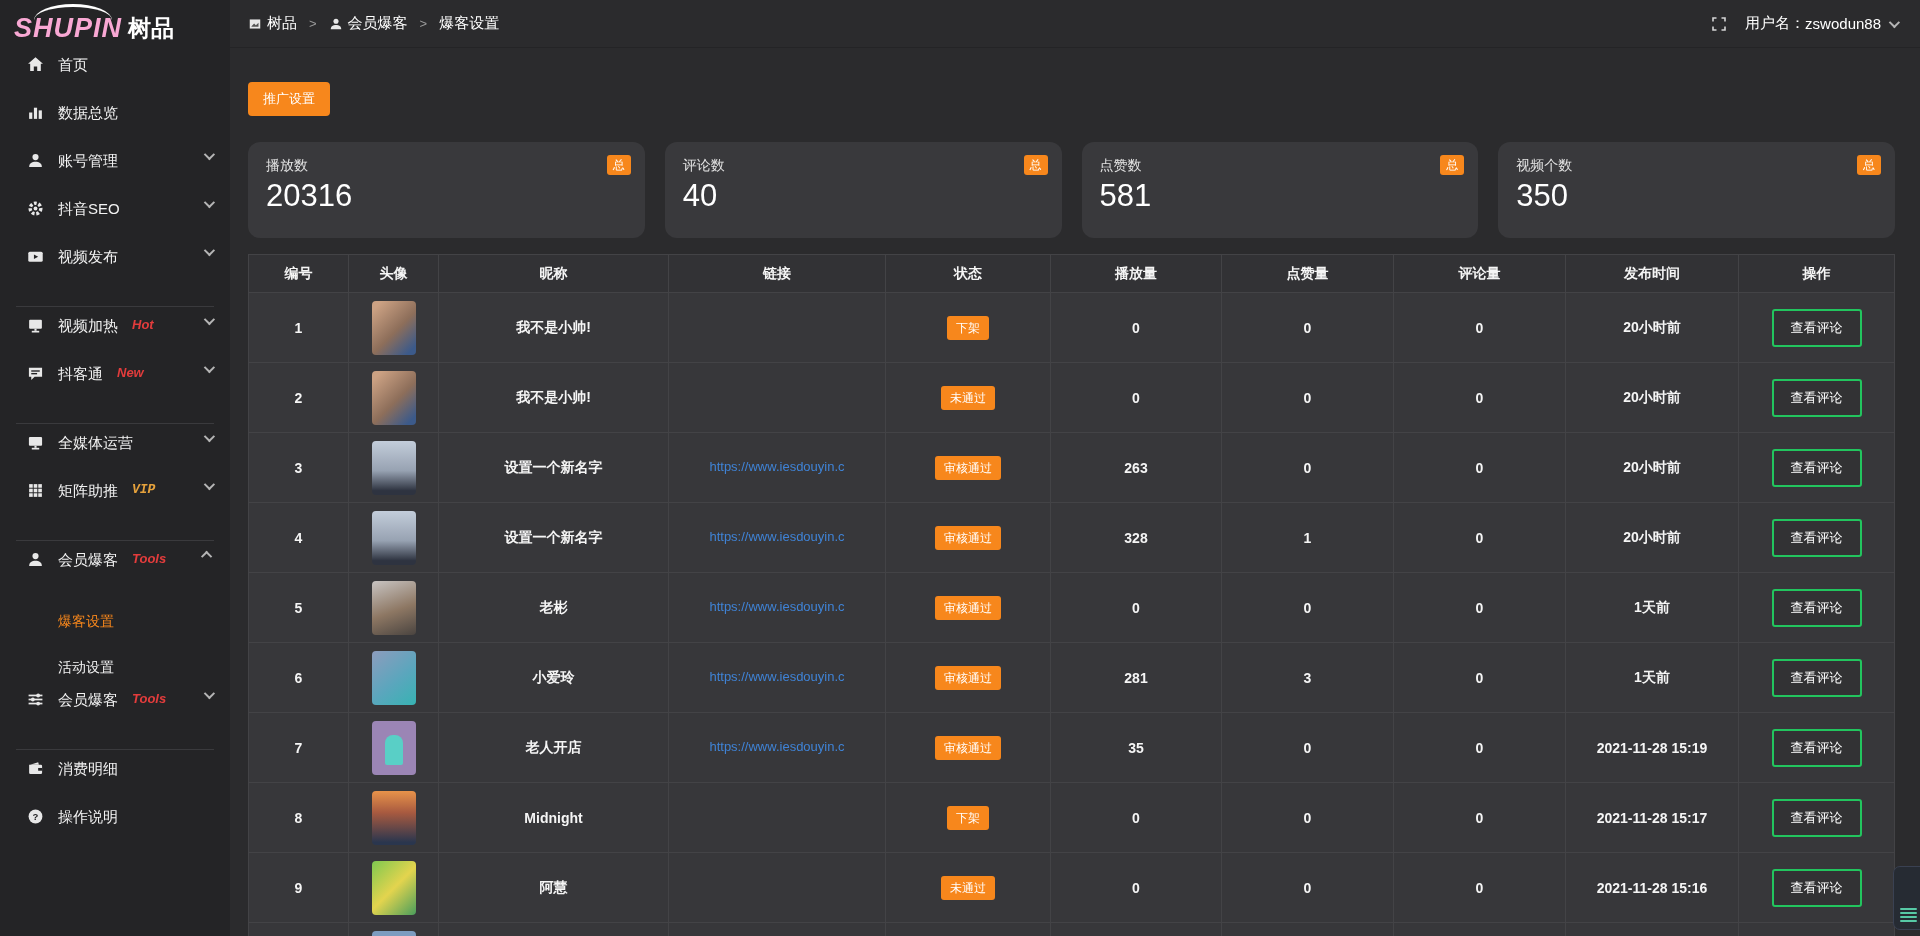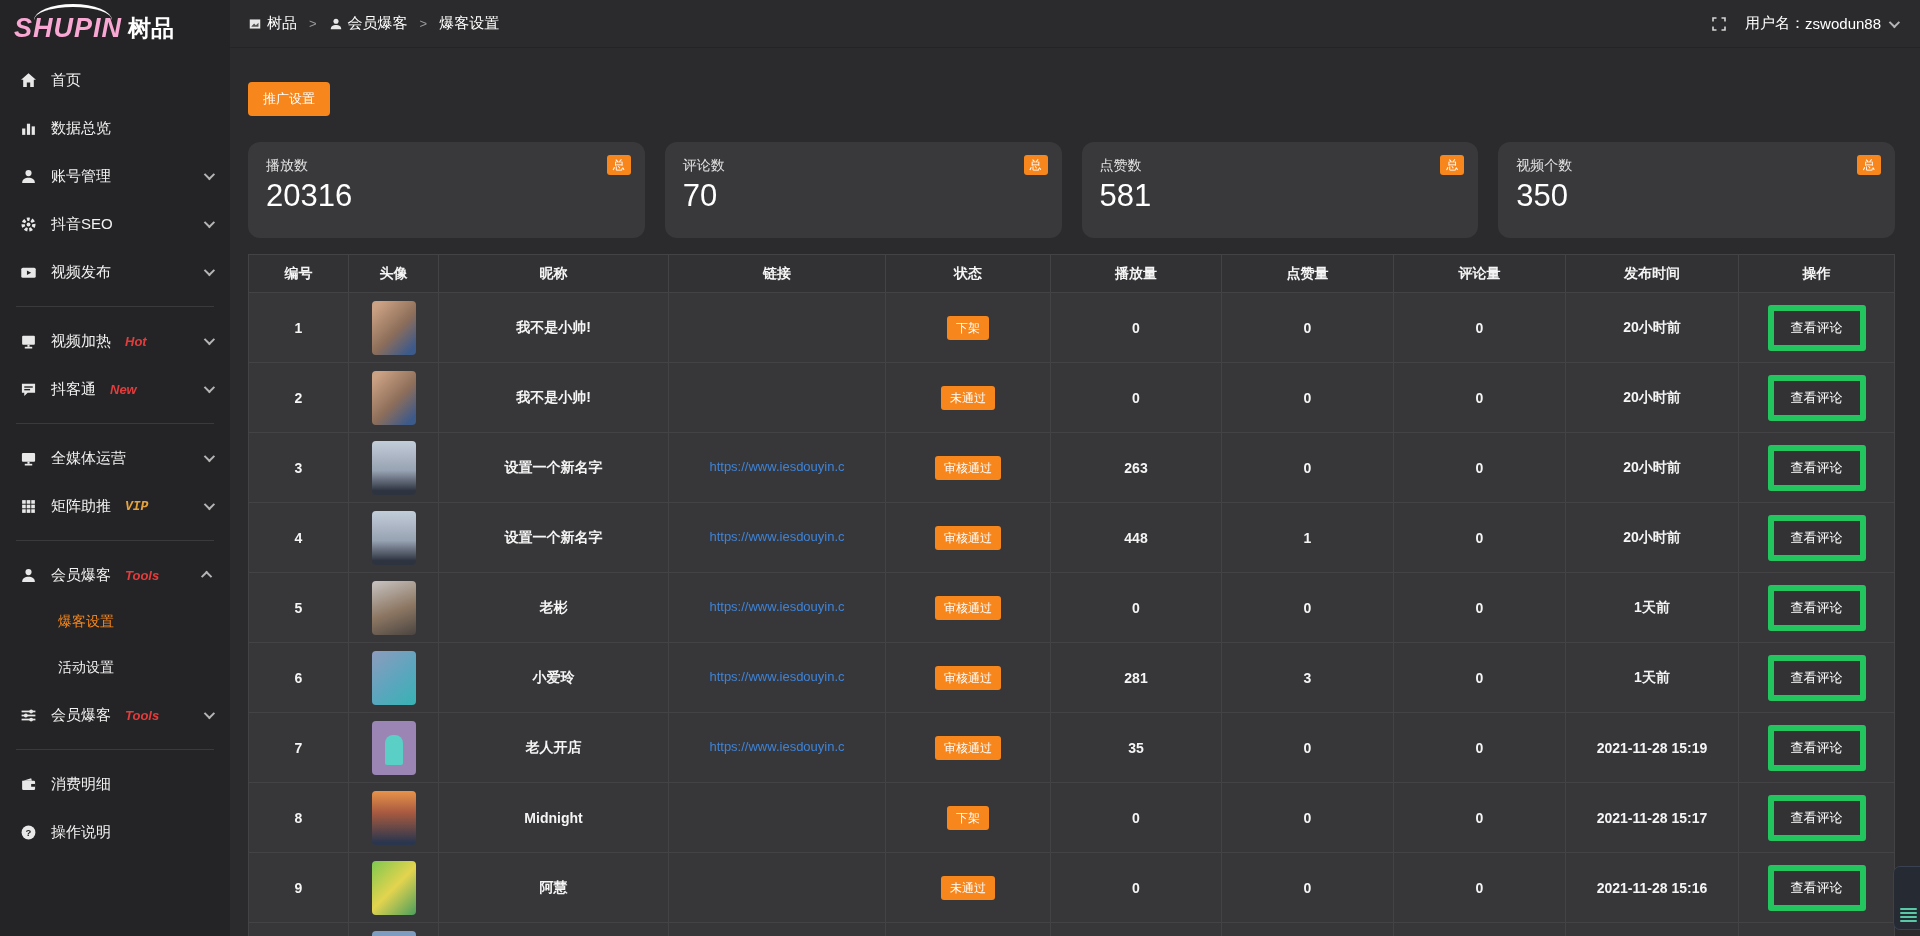--- a/index.html
+++ b/index.html
@@ -7,21 +7,21 @@
     font-family:"Liberation Sans","DejaVu Sans",sans-serif; color:#efefef; }
   .app { display:flex; width:100%; height:100%; }
 
   
   .sidebar { width:230px; min-width:230px; height:100%; background:#242426; overflow:hidden; }
   .logo { height:56px; display:flex; align-items:center; padding-left:14px; position:relative; cursor:pointer;}
   .logo-en { font-size:27px; font-weight:700; letter-spacing:1px; color:#f9a8d4; font-style:italic; }
   .logo-cn { font-size:23px; font-weight:700; color:#fff; margin-left:6px; }
   .logo-arc { position:absolute; left:34px; top:4px; width:78px; height:16px;
     border-top:3px solid #fff; border-radius:50%/100% 100% 0 0; }
-  .nav-item { height:48px; display:flex; align-items:center; padding:0 18px 0 20px;
+  .nav-item { height:48px; display:flex; align-items:flex-start; padding:0 18px 0 27px;
     cursor:pointer; position:relative; }
   .nav-icon { width:17px; height:17px; margin-right:14px; display:inline-flex; }
   .nav-icon svg { width:17px; height:17px; }
   .nav-label { font-size:15px; color:#f2f2f2; }
   .nav-tag { font-size:13px; font-weight:700; font-style:italic; margin-left:14px; }
   .tag-red { color:#e23c3c; } .tag-gold { color:#e6a23c;font-family:Liberation Mono, monospace; }
   .chev { margin-left:auto; width:8px; height:8px; border-right:2px solid #b5b5b5;
     border-bottom:2px solid #b5b5b5; }
   .chev-down { transform:rotate(45deg) translateY(-2px); }
   .chev-up { transform:rotate(-135deg) translateY(-2px); }
@@ -69,21 +69,21 @@
   .av-purple{ background:#9b85b5; }
   .av-purple::after { content:""; position:absolute; left:13px; top:14px; width:18px; height:30px;
     background:#59cfc6; border-radius:8px 8px 2px 2px; }
   .av-sunset{ background:linear-gradient(180deg,#e8934a 0%,#a85a40 40%,#2a364e 95%); }
   .av-green { background:linear-gradient(135deg,#7ec850 0%,#e3d44e 50%,#4a9e5c 100%); }
   .av-blue  { background:#7d9cc0; }
   .status-badge { display:inline-block; background:#f7871c; color:#fff; font-size:12px;
     font-weight:400; padding:6px 9px; border-radius:3px; line-height:1; cursor:default; }
   .cell-link { color:#3f83d6; font-size:13px; font-weight:400; text-decoration:none;
     white-space:nowrap; overflow:hidden; display:inline-block; max-width:96%; cursor:pointer; }
-  .action-btn { background:#323234; border:6px solid #22c55e; color:#fff; font-size:13px;
+  .action-btn { background:#323234; border:2px solid #22c55e; color:#fff; font-size:13px;
     padding:8px 17px; border-radius:3px; cursor:pointer; font-family:inherit; }
 
   
   .float-widget { position:fixed; right:-9px; bottom:6px; width:36px; height:64px;
     background:#262b33; border:1px solid #3a4152; border-radius:7px; }
   .float-widget .bars { position:absolute; left:6px; bottom:7px; width:17px; }
   .float-widget .bars i { display:block; height:2px; background:#57c9a6; margin-top:2px; border-radius:1px; }
 </style>
 </head>
 <body>
@@ -300,21 +300,21 @@
     <div class="content">
       <button class="promo-btn">推广设置</button>
       <div class="stats" id="stats">
           <div class="stat-card">
             <div class="stat-label">播放数</div>
             <div class="stat-value">20316</div>
             <span class="stat-badge">总</span>
           </div>
           <div class="stat-card">
             <div class="stat-label">评论数</div>
-            <div class="stat-value">70</div>
+            <div class="stat-value">40</div>
             <span class="stat-badge">总</span>
           </div>
           <div class="stat-card">
             <div class="stat-label">点赞数</div>
             <div class="stat-value">581</div>
             <span class="stat-badge">总</span>
           </div>
           <div class="stat-card">
             <div class="stat-label">视频个数</div>
             <div class="stat-value">350</div>
@@ -392,21 +392,21 @@
               <td><button class="action-btn">查看评论</button></td>
             </tr>
             <tr>
               <td>4</td>
               <td>
                 <div class="avatar av-sky"></div>
               </td>
               <td>设置一个新名字</td>
               <td><a class="cell-link">https://www.iesdouyin.c</a></td>
               <td><span class="status-badge">审核通过</span></td>
-              <td>448</td>
+              <td>328</td>
               <td>1</td>
               <td>0</td>
               <td>20小时前</td>
               <td><button class="action-btn">查看评论</button></td>
             </tr>
             <tr>
               <td>5</td>
               <td>
                 <div class="avatar av-man"></div>
               </td>

